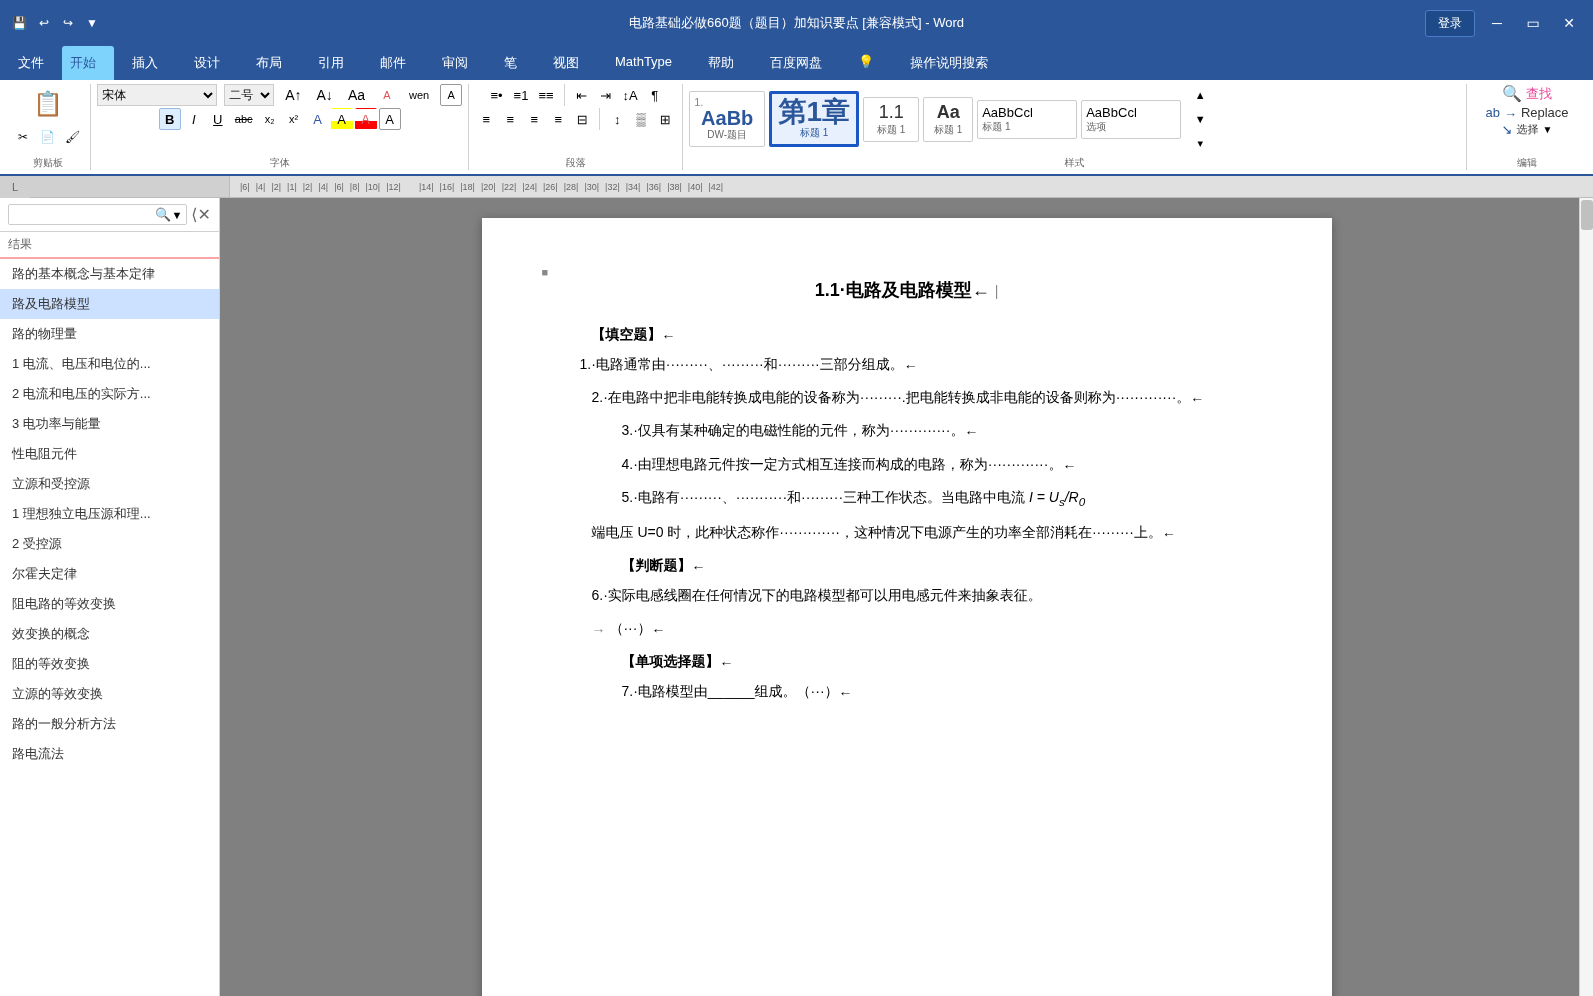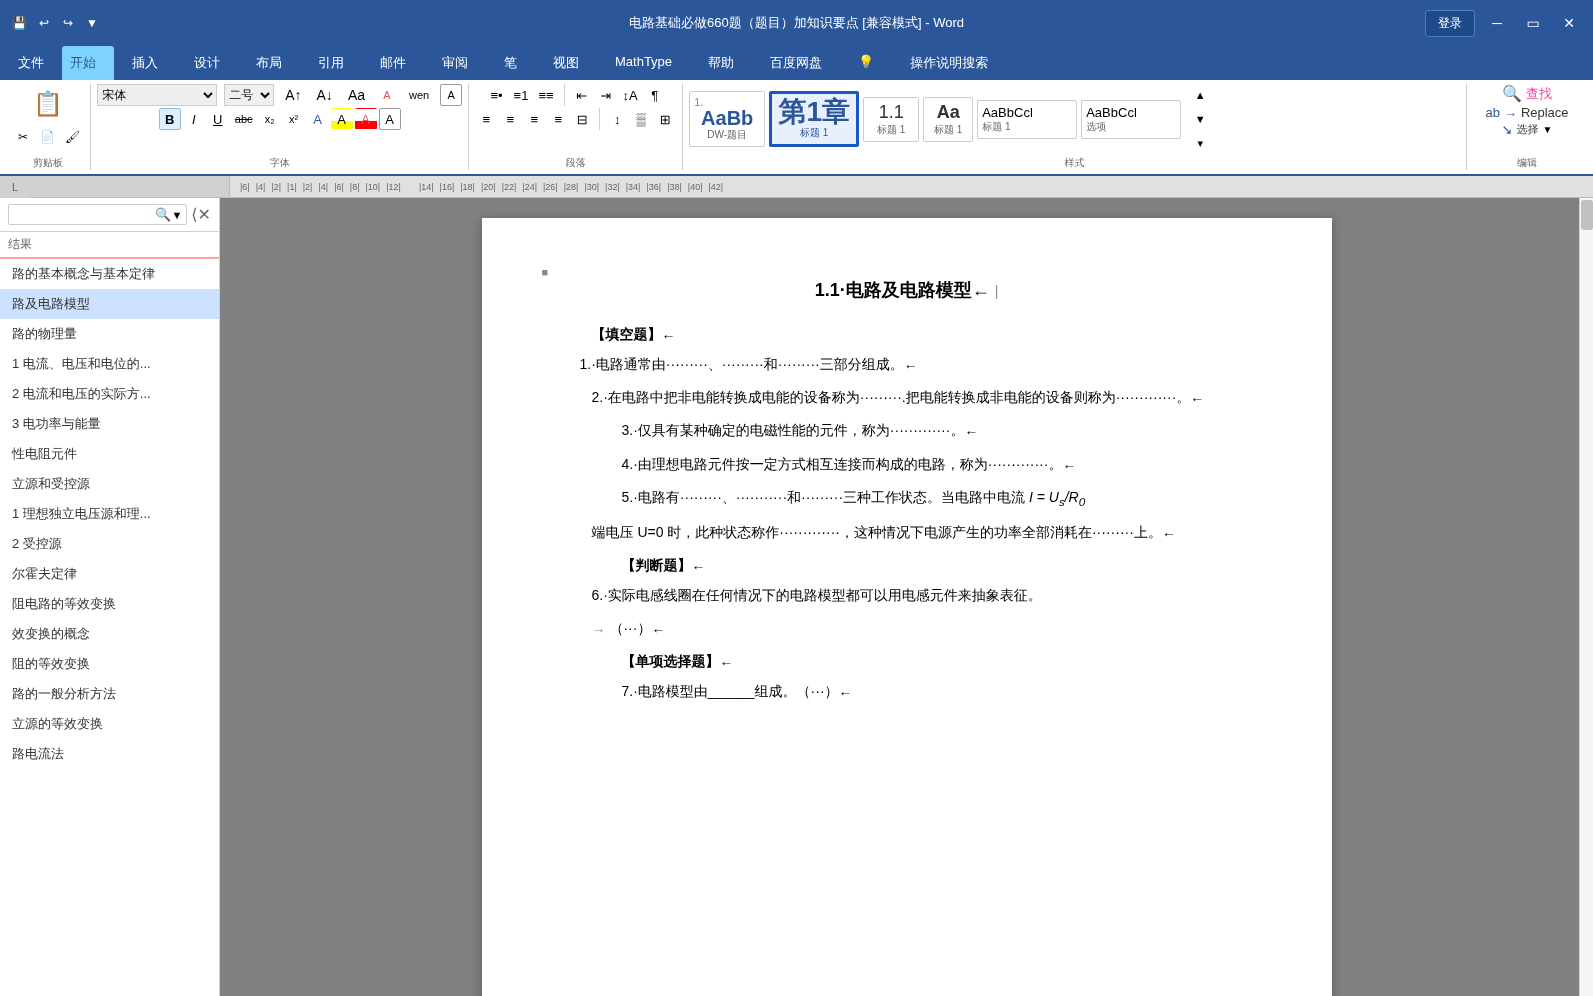--- a/index.html
+++ b/index.html
@@ -312,22 +312,22 @@
       <div class="nav-item">2 电流和电压的实际方...</div>
       <div class="nav-item">3 电功率与能量</div>
       <div class="nav-item">性电阻元件</div>
       <div class="nav-item">立源和受控源</div>
       <div class="nav-item">1 理想独立电压源和理...</div>
       <div class="nav-item">2 受控源</div>
       <div class="nav-item">尔霍夫定律</div>
       <div class="nav-item">阻电路的等效变换</div>
       <div class="nav-item">效变换的概念</div>
       <div class="nav-item">阻的等效变换</div>
+      <div class="nav-item">立源的等效变换</div>
       <div class="nav-item">路的一般分析方法</div>
-      <div class="nav-item">立源的等效变换</div>
       <div class="nav-item">路电流法</div>
     </div>
   </div>
 
   <div class="doc-area" style="position:relative;">
 
     <div style="position:absolute;right:0;top:0;width:14px;height:100%;background:#f5f5f5;border-left:1px solid #d0d0d0;">
       <div style="width:12px;height:30px;background:#c0c0c0;border-radius:3px;margin:2px auto;"></div>
     </div>
 

